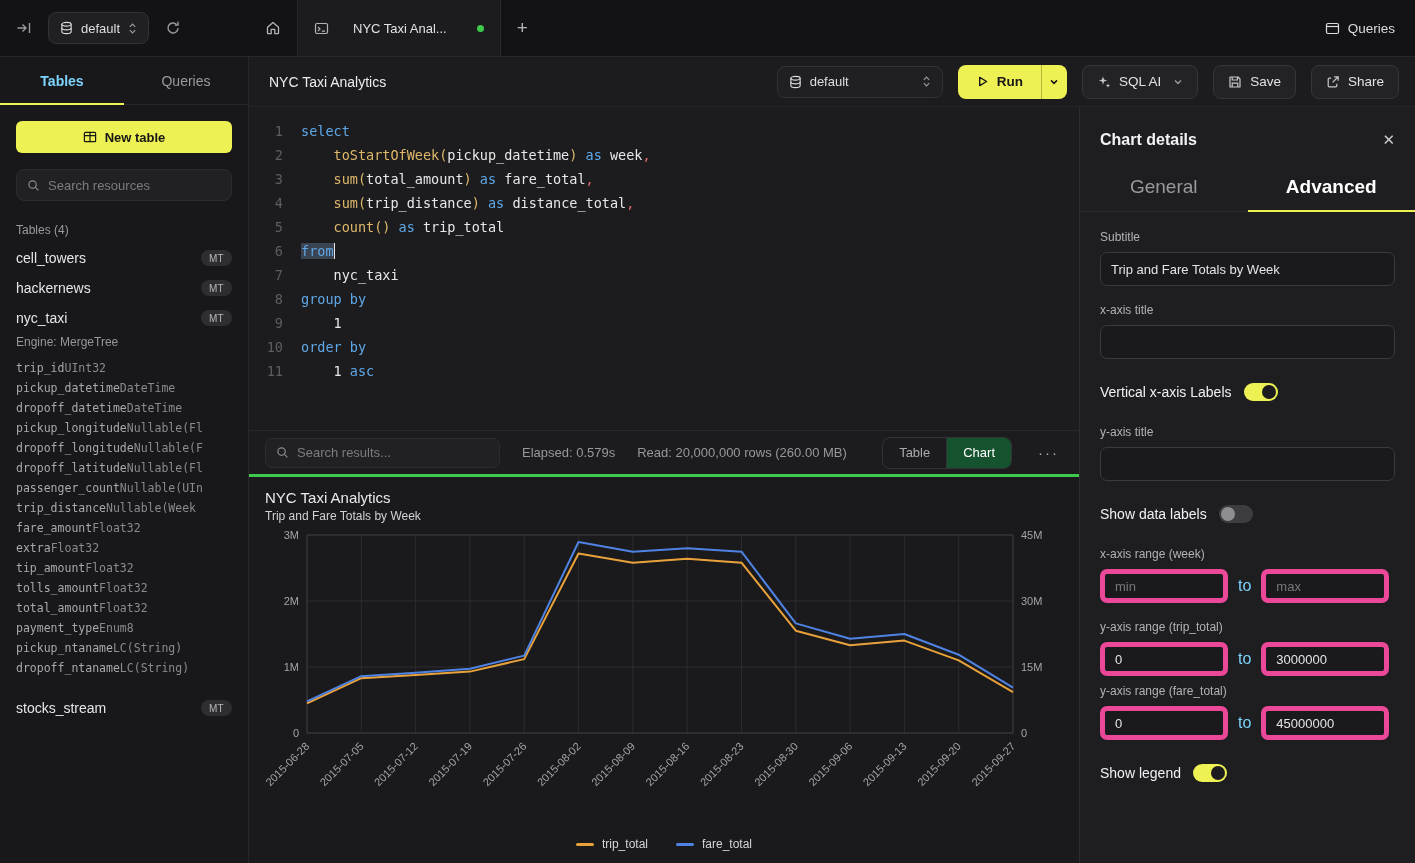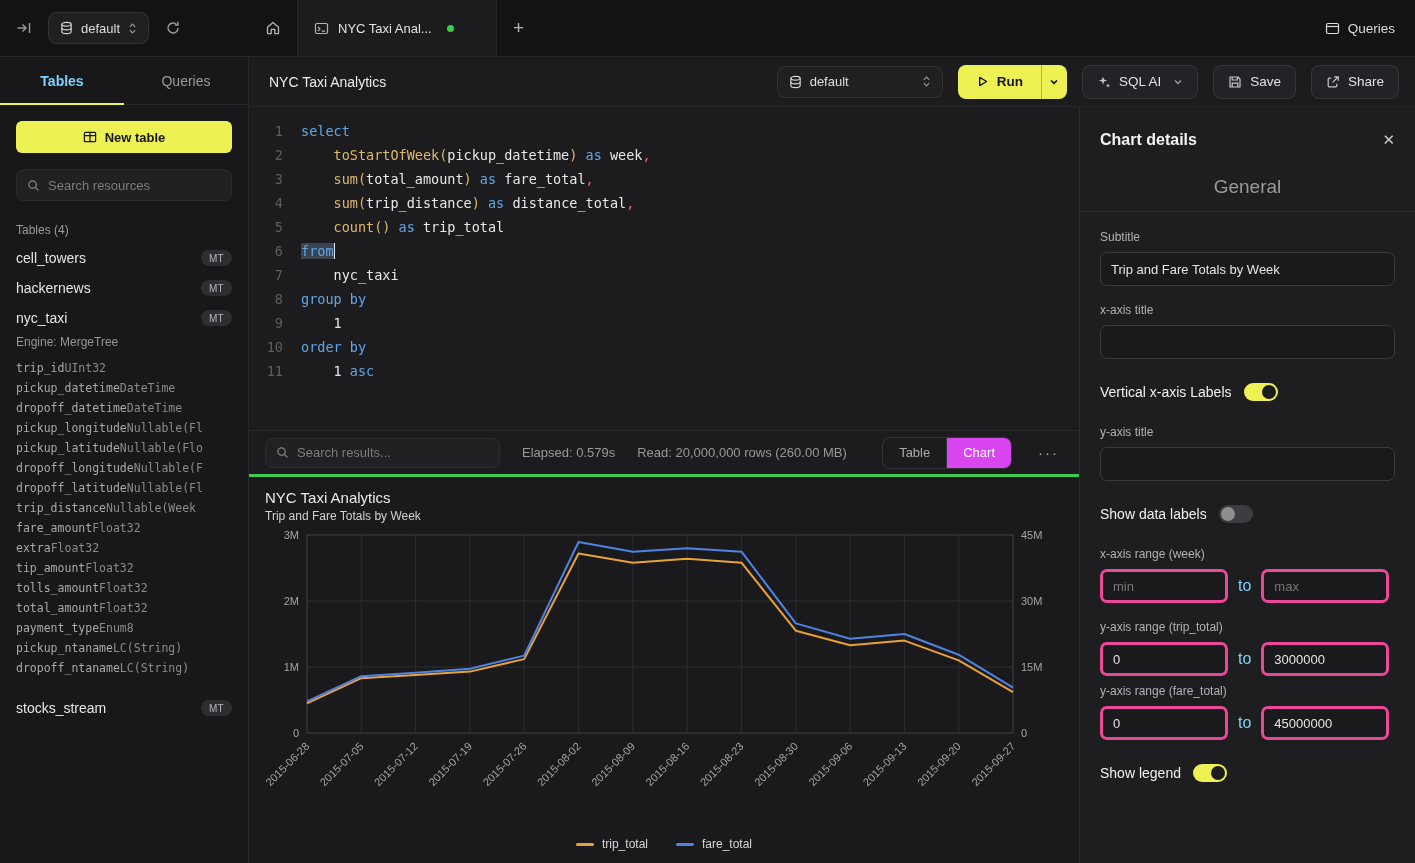--- a/index.html
+++ b/index.html
@@ -9,21 +9,21 @@
   button{font-family:inherit}
   svg{display:block}
 
   
   .topbar{flex:0 0 57px;height:57px;background:#131315;border-bottom:1px solid #28282b;display:flex;align-items:stretch}
   .tb-left{flex:0 0 249px;display:flex;align-items:center;gap:12px;padding:0 12px}
   .icon-btn{background:none;border:none;color:#9a9a9e;display:flex;align-items:center;cursor:pointer;padding:4px}
   .db-pill{display:flex;align-items:center;gap:8px;background:#202023;border:1px solid #323236;border-radius:8px;height:32px;padding:0 11px;color:#dedee0;font-size:13px;cursor:pointer}
   .tb-tabs{display:flex;align-items:stretch}
   .home-btn{width:48px;display:flex;align-items:center;justify-content:center;background:none;border:none;color:#b4b4b8;cursor:pointer}
-  .tb-tab{display:flex;align-items:center;gap:9px;padding:0 16px;min-width:200px;background:#1c1c1e;border-left:1px solid #28282b;border-right:1px solid #28282b;color:#b4b4b8;cursor:pointer}
+  .tb-tab{display:flex;align-items:center;gap:24px;padding:0 16px;min-width:200px;background:#1c1c1e;border-left:1px solid #28282b;border-right:1px solid #28282b;color:#b4b4b8;cursor:pointer}
   .tb-tab-label{font-size:13px;color:#e2e2e4}
   .tab-dot{width:7px;height:7px;border-radius:50%;background:#3ecb4d;margin-left:6px}
   .plus-btn{background:none;border:none;color:#b4b4b8;font-size:19px;padding:0 16px;cursor:pointer}
   .queries-btn{margin-left:auto;margin-right:20px;display:flex;align-items:center;gap:8px;background:none;border:none;color:#dcdcde;font-size:13.5px;cursor:pointer}
 
   
   .app{flex:1;display:flex;min-height:0}
 
   
   .sidebar{flex:0 0 249px;width:249px;background:#18181a;border-right:1px solid #28282b;display:flex;flex-direction:column;overflow:hidden}
@@ -67,21 +67,21 @@
   .tok-cursor{background:#3b4452;border-right:1.5px solid #e8e8ea}
 
   
   .results-toolbar{flex:0 0 44px;display:flex;align-items:center;gap:22px;padding:0 16px;border-top:1px solid #29292c;background:#1c1c1e}
   .rt-search{width:235px;height:30px;background:#212124;border:1px solid #2c2c2f;border-radius:7px;display:flex;align-items:center;gap:8px;padding:0 10px;color:#8a8a8e}
   .rt-search input{flex:1;min-width:0;background:none;border:none;outline:none;color:#d6d6d8;font-size:13px}
   .rt-search input::placeholder{color:#7c7c80}
   .rt-meta{font-size:13px;color:#98989c;white-space:nowrap}
   .view-toggle{margin-left:auto;display:flex;align-items:stretch;border:1px solid #343438;border-radius:8px;overflow:hidden;height:32px}
   .vt-btn{padding:0 16px;font-size:13px;color:#aaaaae;background:transparent;border:none;cursor:pointer}
-  .vt-btn.active{background:#d946ef;color:#fff;border-left:1px solid #343438}
+  .vt-btn.active{background:#14532d;color:#fff;border-left:1px solid #343438}
   .more-btn{color:#aaaaae;font-size:15px;background:none;border:none;cursor:pointer;padding:0 4px;letter-spacing:2px}
 
   .divider-green{flex:0 0 3px;height:3px;background:#3ecb4d}
 
   
   .chart-section{flex:1;background:#1a1a1c;padding:12px 16px 4px;display:flex;flex-direction:column;min-height:0}
   .chart-title{font-size:15px;color:#eaeaec}
   .chart-subtitle{font-size:12px;color:#d2d2d4;margin-top:3px}
   .chart-wrap{flex:1;margin-top:4px}
   .tick{fill:#a4a4a8;font-size:11px;font-family:"Liberation Sans",sans-serif}
@@ -105,21 +105,21 @@
   .text-input{width:100%;height:34px;background:#1a1a1d;border:1px solid #3a3a3e;border-radius:7px;color:#e4e4e6;font-size:13px;padding:0 10px;outline:none}
   .text-input::placeholder{color:#77777b}
   .toggle-row{display:flex;align-items:center;gap:12px;margin:24px 0}
   .toggle-label{font-size:14px;color:#f0f0f2;font-weight:500}
   .toggle{width:34px;height:18px;border-radius:9px;position:relative;cursor:pointer;flex:0 0 34px}
   .toggle.on{background:var(--yellow)}
   .toggle.on::after{content:"";position:absolute;right:2px;top:2px;width:14px;height:14px;border-radius:50%;background:#1c1c1e}
   .toggle.off{background:#3d3d41}
   .toggle.off::after{content:"";position:absolute;left:2px;top:2px;width:14px;height:14px;border-radius:50%;background:#8e8e92}
   .range-row{display:flex;align-items:center;gap:10px}
-  .range-input{width:128px;height:34px;background:#1a1a1d;border:3px solid #ec4899;border-radius:7px;color:#e4e4e6;font-size:13px;padding:0 10px;outline:none}
+  .range-input{width:128px;height:34px;background:#1a1a1d;border:5px solid #ec4899;border-radius:7px;color:#e4e4e6;font-size:13px;padding:0 10px;outline:none}
   .range-input::placeholder{color:#77777b}
   .to-label{font-size:16px;color:#7dd3fc}
   .field.tight{margin-bottom:8px}
 </style>
 </head>
 <body>
 
 <div class="screen">
 
   <div class="topbar">
@@ -238,30 +238,30 @@
             </div>
             <div class="col-row">
               <span class="col-name">dropoff_datetime</span>
               <span class="col-type">DateTime</span>
             </div>
             <div class="col-row">
               <span class="col-name">pickup_longitude</span>
               <span class="col-type">Nullable(Fl</span>
             </div>
             <div class="col-row">
-              <span class="col-name">pickup_latitude</span>
-              <span class="col-type">Nullable(Flo</span>
-            </div>
-            <div class="col-row">
               <span class="col-name">dropoff_longitude</span>
               <span class="col-type">Nullable(F</span>
             </div>
             <div class="col-row">
               <span class="col-name">dropoff_latitude</span>
               <span class="col-type">Nullable(Fl</span>
+            </div>
+            <div class="col-row">
+              <span class="col-name">passenger_count</span>
+              <span class="col-type">Nullable(UIn</span>
             </div>
             <div class="col-row">
               <span class="col-name">trip_distance</span>
               <span class="col-type">Nullable(Week</span>
             </div>
             <div class="col-row">
               <span class="col-name">fare_amount</span>
               <span class="col-type">Float32</span>
             </div>
             <div class="col-row">
@@ -512,20 +512,21 @@
 
         <aside class="panel">
           <div class="panel-header">
             <span class="panel-title">Chart details</span>
             <button class="close-btn">
               <span>✕</span>
             </button>
           </div>
           <div class="panel-tabs">
             <button class="panel-tab">General</button>
+            <button class="panel-tab active">Advanced</button>
           </div>
           <div class="panel-content">
 
             <div class="field">
               <div class="field-label">Subtitle</div>
               <input class="text-input" type="text" value="Trip and Fare Totals by Week" style="">
             </div>
 
             <div class="field">
               <div class="field-label">x-axis title</div>

